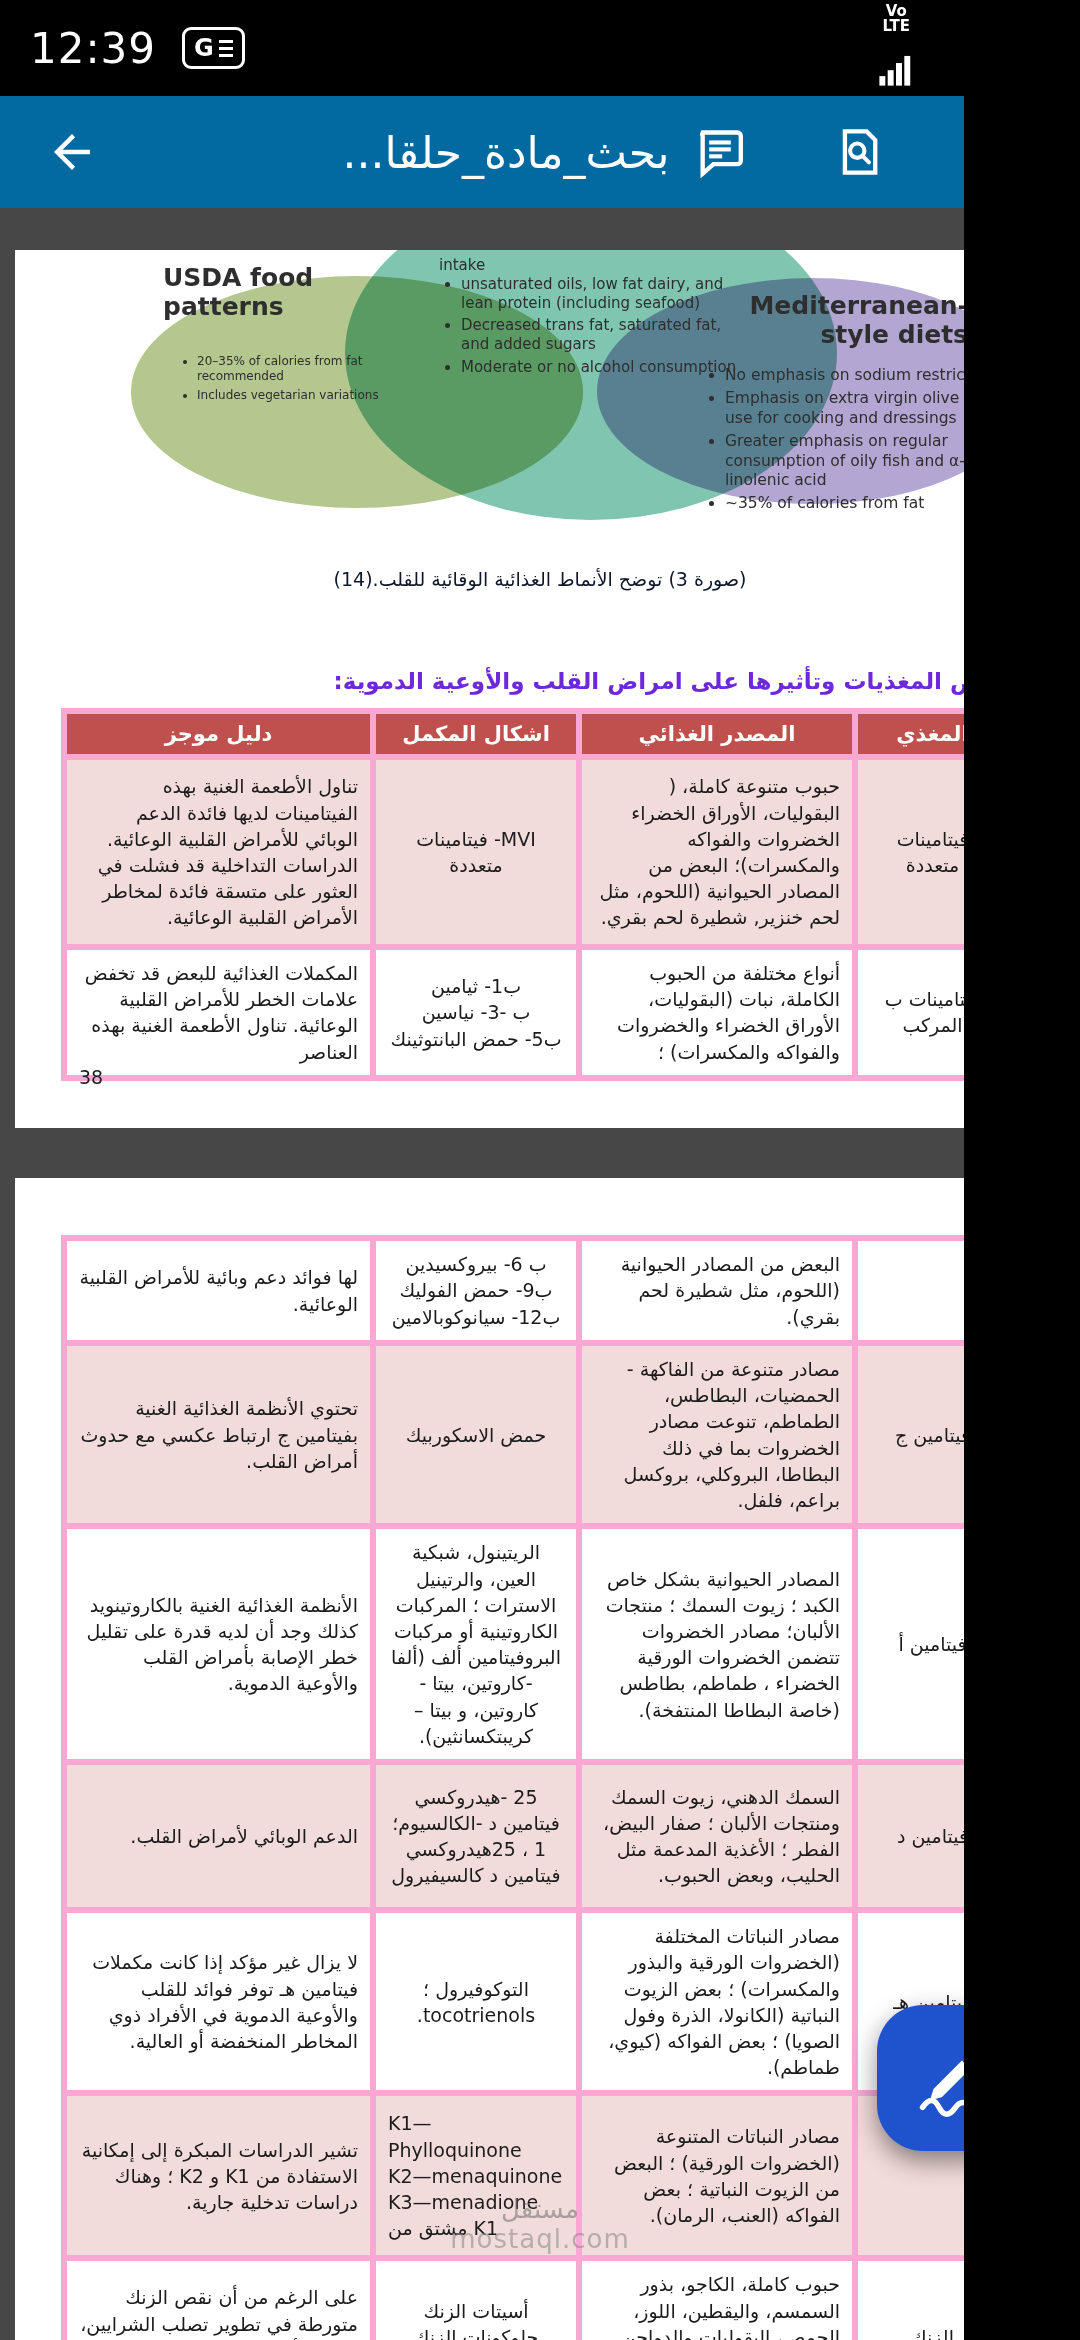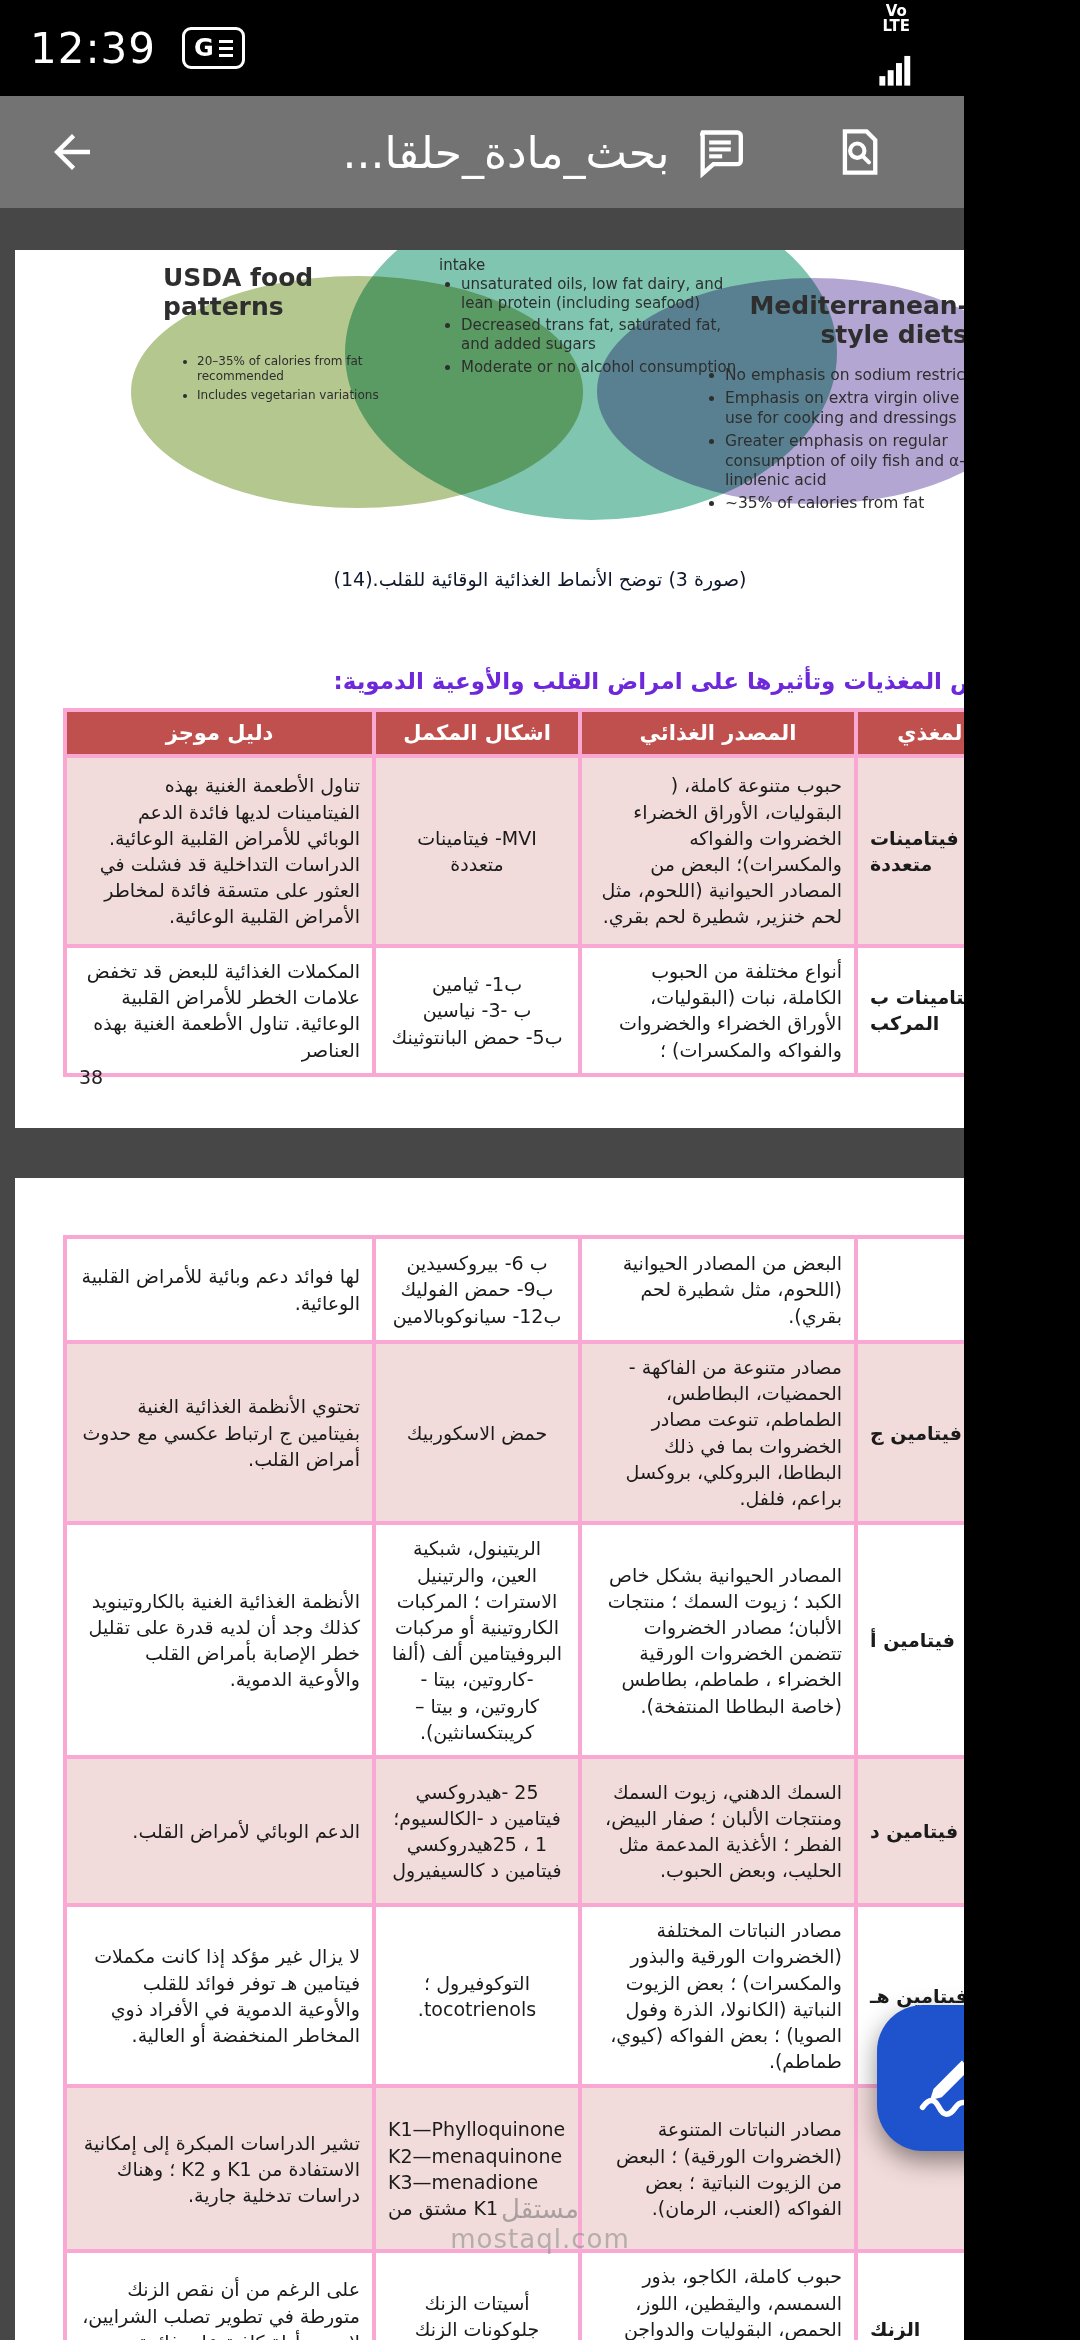--- a/index.html
+++ b/index.html
@@ -12,21 +12,21 @@
   .sb-badge { margin-left:26px; border:3px solid #fff; border-radius:9px; height:42px; padding:0 9px; display:flex; align-items:center; gap:5px; }
   .sb-badge .g { font-size:24px; font-weight:bold; }
   .sb-badge .lines { display:flex; flex-direction:column; gap:4px; }
   .sb-badge .lines i { display:block; width:14px; height:3px; background:#fff; }
   .sb-right { margin-left:auto; display:flex; align-items:center; gap:16px;flex-direction:column; }
   .volte { display:flex; flex-direction:column; align-items:center; line-height:1; font-weight:bold; }
   .volte span { font-size:15px; }
   .sb-percent { font-size:34px; }
 
   
-  .app-bar { position:absolute; top:96px; left:0; right:0; height:112px; background:#737373; color:#fff; }
+  .app-bar { position:absolute; top:96px; left:0; right:0; height:112px; background:#0369a1; color:#fff; }
   .icon-btn { position:absolute; top:12px; width:88px; height:88px; display:flex; align-items:center; justify-content:center; border-radius:50%; cursor:pointer; }
   .back-btn { left:28px; }
   .doc-title { position:absolute; left:306px; top:0; width:400px; height:112px; display:flex; align-items:center; justify-content:center; font-size:44px; direction:rtl; white-space:nowrap; }
   .comment-btn { left:676px; }
   .find-btn { left:815px; }
   .more-btn { left:955px; }
 
   
   .viewer { position:absolute; top:208px; left:0; right:0; bottom:0; background:#474747; }
   .page { position:absolute; left:15px; width:1050px; background:#fff; overflow:hidden; }
@@ -50,24 +50,24 @@
 
   
   .caption { position:absolute; top:318px; left:0; width:100%; text-align:center; font-size:19px; color:#0f172a; direction:rtl; }
   .heading { position:absolute; top:418px; right:62px; font-size:23px; font-weight:bold; color:#6d28d9; direction:rtl; }
   .pageno  { position:absolute; top:816px; left:64px; font-size:19px; color:#222; }
 
   
   .ntable { position:absolute; right:52px; width:946px; border-collapse:collapse; table-layout:fixed; background:#fff; }
   .t1 { top:458px; }
   .t2 { top:57px; }
-  .ntable th, .ntable td { border:4px solid #f9a8d4; }
+  .ntable th, .ntable td { border:6px solid #f9a8d4; }
   .ntable th { background:#c0504d; color:#fff; font-size:21px; font-weight:bold; padding:8px 6px; text-align:center; }
   .ntable td { font-size:19px; line-height:1.38; color:#1b1b1b; padding:10px 12px; vertical-align:middle; text-align:right; }
-  td.nutr { text-align:left; font-weight:bold; }
+  td.nutr { text-align:center; font-weight:normal; }
   td.frm { text-align:center; white-space:pre-line; }
   td.frm.ltr { direction:ltr; text-align:left; }
   tr.tint td { background:#f2dcdb; }
 
   
   .fab { position:absolute; left:877px; top:2005px; width:146px; height:146px; border-radius:46px; background:#1e53cd; display:flex; align-items:center; justify-content:center; box-shadow:0 10px 26px rgba(0,0,0,.45); cursor:pointer; z-index:5; }
 
   
   .watermark { position:absolute; top:1016px; left:0; width:100%; text-align:center; z-index:3; pointer-events:none; }
   .wm-ar { font-size:26px; color:rgba(110,110,110,.55); }

